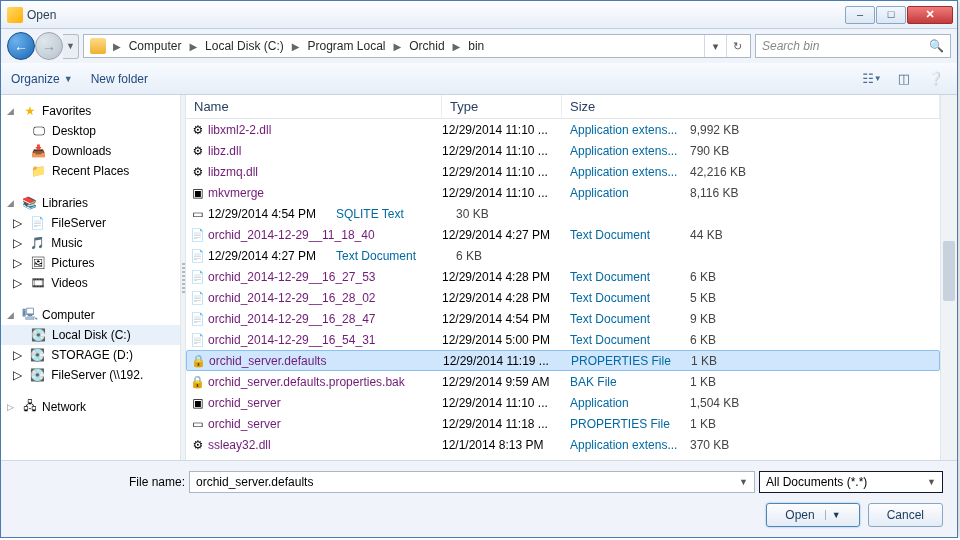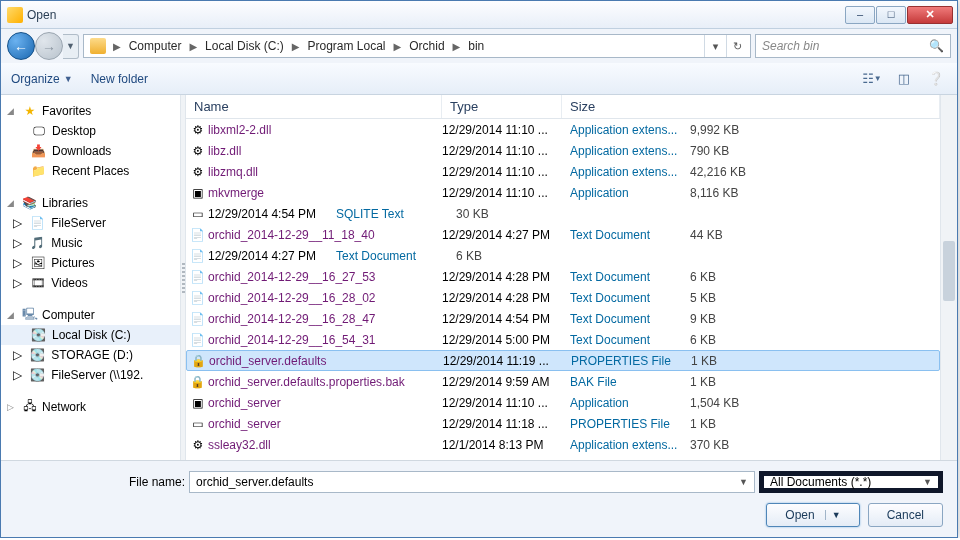--- a/index.html
+++ b/index.html
@@ -55,21 +55,21 @@
   .row .ficon { width: 20px; display: flex; justify-content: center; font-size: 12px; }
   .row .fname { width: 234px; white-space: nowrap; overflow: hidden; text-overflow: ellipsis; color: #701a75; }
   .row .fdate { width: 128px; color: #000000; }
   .row .ftype { width: 120px; color: #0369a1; white-space: nowrap; overflow: hidden; text-overflow: ellipsis; }
   .row .fsize { width: 70px; text-align: left; color: #444; padding-right: 8px; }
   .bottom { border-top: 1px solid #d0d8e0; padding: 10px 14px; display: flex; flex-direction: column; gap: 10px; background: #f0f4fa; }
   .fnrow { display: flex; align-items: center; gap: 4px; }
   .fnlabel { width: 170px; text-align: right; }
   .fninput { flex: 1; height: 22px; border: 1px solid #a8b8c8; background: #fff; display: flex; align-items: center; padding: 0 6px; }
   .fninput .dd { margin-left: auto; color: #555; font-size: 9px; }
-  .filter { width: 184px; height: 22px; border: 5px solid #0f172a; background: #fff; display: flex; align-items: center; padding: 0 6px; }
+  .filter { width: 184px; height: 22px; border: 1px solid #0f172a; background: #fff; display: flex; align-items: center; padding: 0 6px; }
   .filter .dd { margin-left: auto; color: #555; font-size: 9px; }
   .btnrow { display: flex; justify-content: flex-end; gap: 8px; }
   .btn { height: 24px; border: 1px solid #8aa6c2; border-radius: 3px; background: linear-gradient(#fdfdff,#e4ecf6); padding: 0 18px; display: flex; align-items: center; color: #1a3a5a; }
   .btn.primary { border-color: #4f86b8; box-shadow: 0 0 2px #7ab0e0; }
   .btn .split { border-left: 1px solid #a0b4c8; margin-left: 10px; padding-left: 6px; font-size: 9px; }
   .star { color: #f3b500; }
   .drive { color: #6a8aaa; }
   .sb { width: 17px; background: #f0f3f6; border-left: 1px solid #e0e6ec; position: relative; }
   .sb .thumb { position: absolute; left: 2px; right: 2px; top: 40%; height: 60px; background: #c8d2dc; border-radius: 2px; }
 </style>

